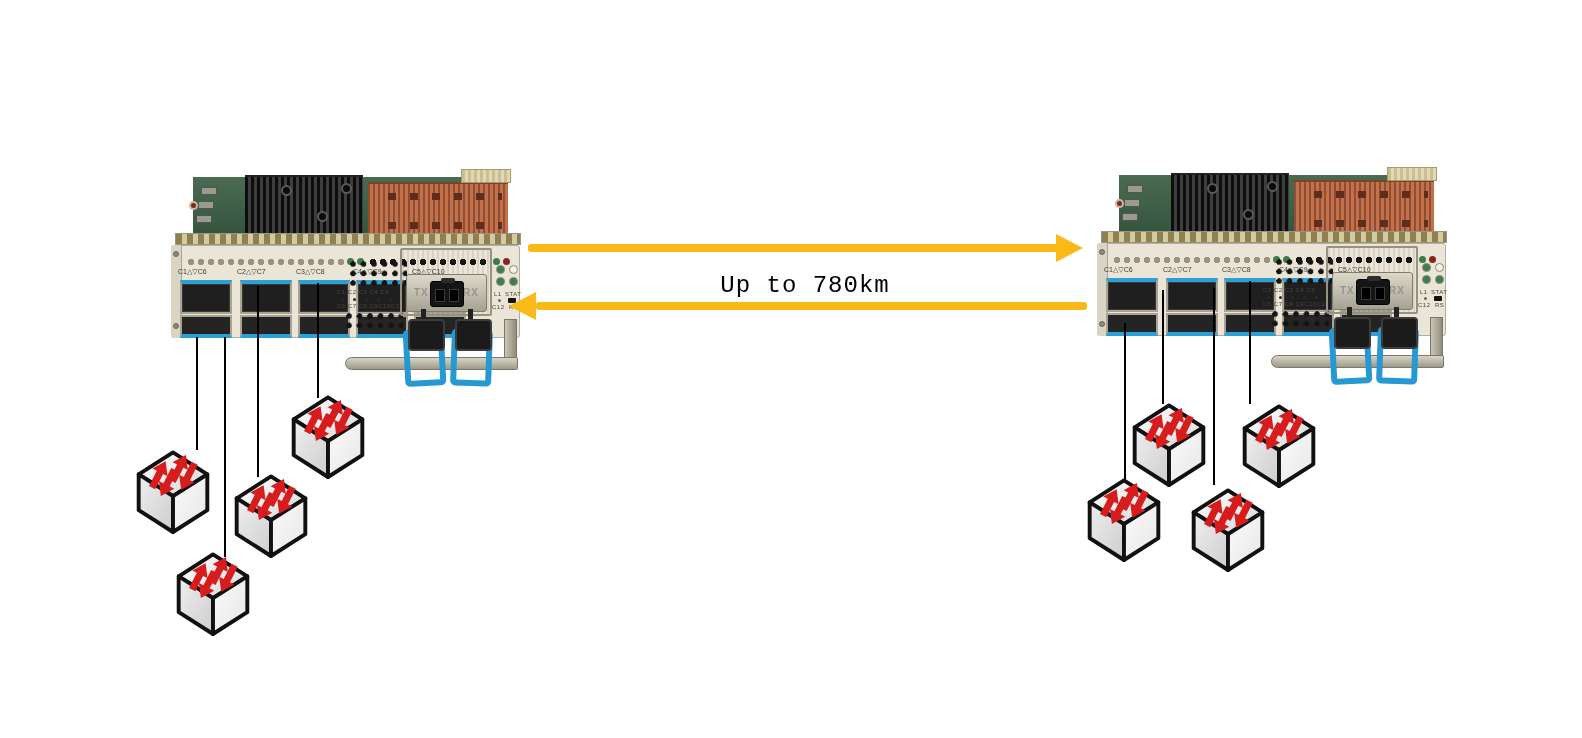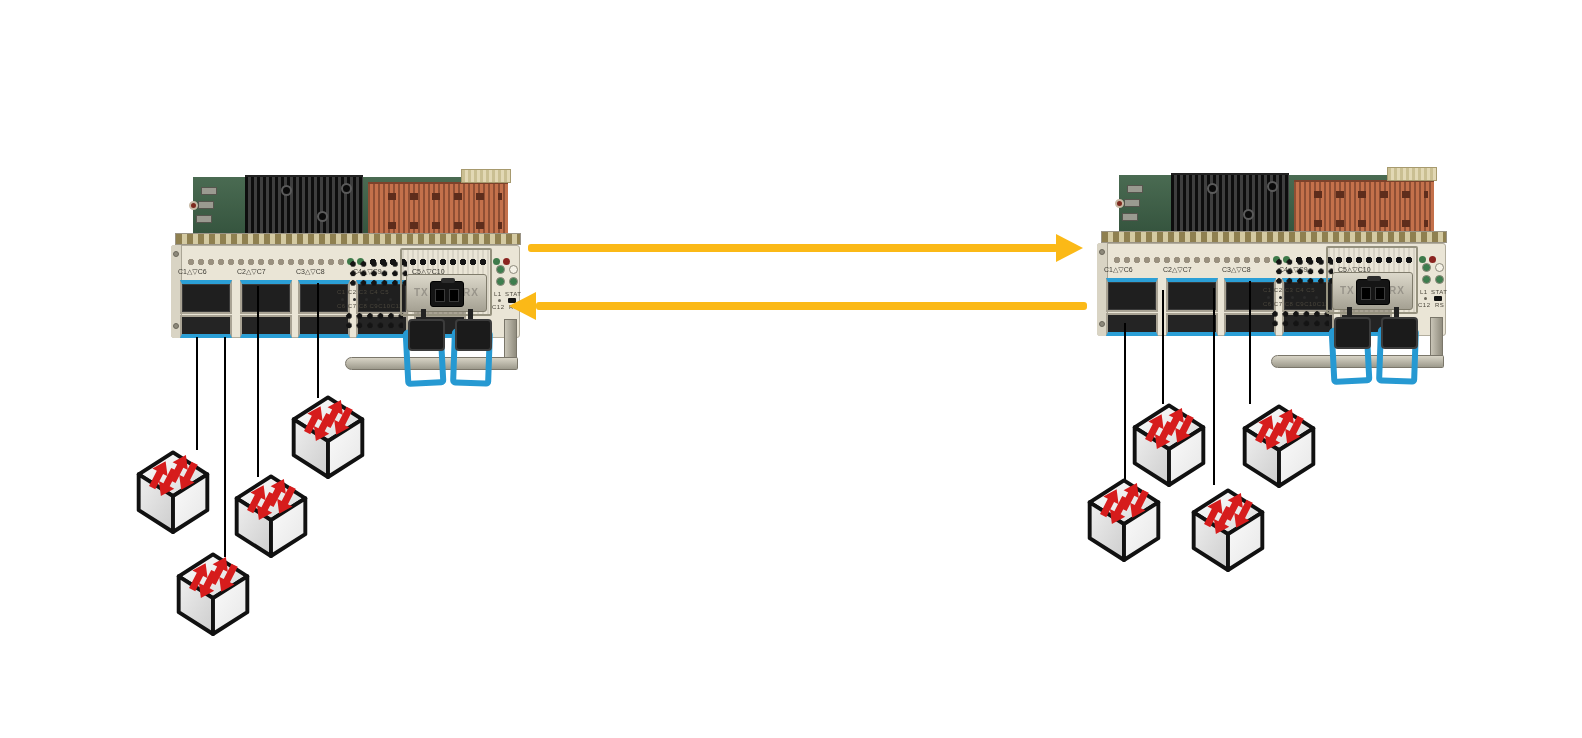--- a/index.html
+++ b/index.html
@@ -303,20 +303,21 @@
   <div class="blue-tab" style="left:241px;transform:rotate(-3deg);"></div>
   <div class="blue-tab" style="left:288px;transform:rotate(2deg);"></div>
   <div class="lc-body" style="left:245px;"></div>
   <div class="lc-body" style="left:292px;"></div>
 </div>
 
   <div class="arrow-shaft" style="left:528px;top:244px;width:530px;"></div>
   <div class="arrow-head right" style="left:1056px;top:234px;"></div>
   <div class="arrow-shaft" style="left:536px;top:302px;width:551px;"></div>
   <div class="arrow-head left" style="left:509px;top:292px;"></div>
+  <div class="link-label" style="left:655px;top:272px;width:300px;">Up to 780km</div>
 
   <div class="link-line" style="left:196px;top:337px;height:113px;"></div>
   <div class="link-line" style="left:224px;top:337px;height:220px;"></div>
   <div class="link-line" style="left:257px;top:286px;height:191px;"></div>
   <div class="link-line" style="left:317px;top:283px;height:115px;"></div>
 
   <div class="link-line" style="left:1124px;top:323px;height:159px;"></div>
   <div class="link-line" style="left:1162px;top:290px;height:114px;"></div>
   <div class="link-line" style="left:1213px;top:288px;height:197px;"></div>
   <div class="link-line" style="left:1249px;top:281px;height:123px;"></div>

